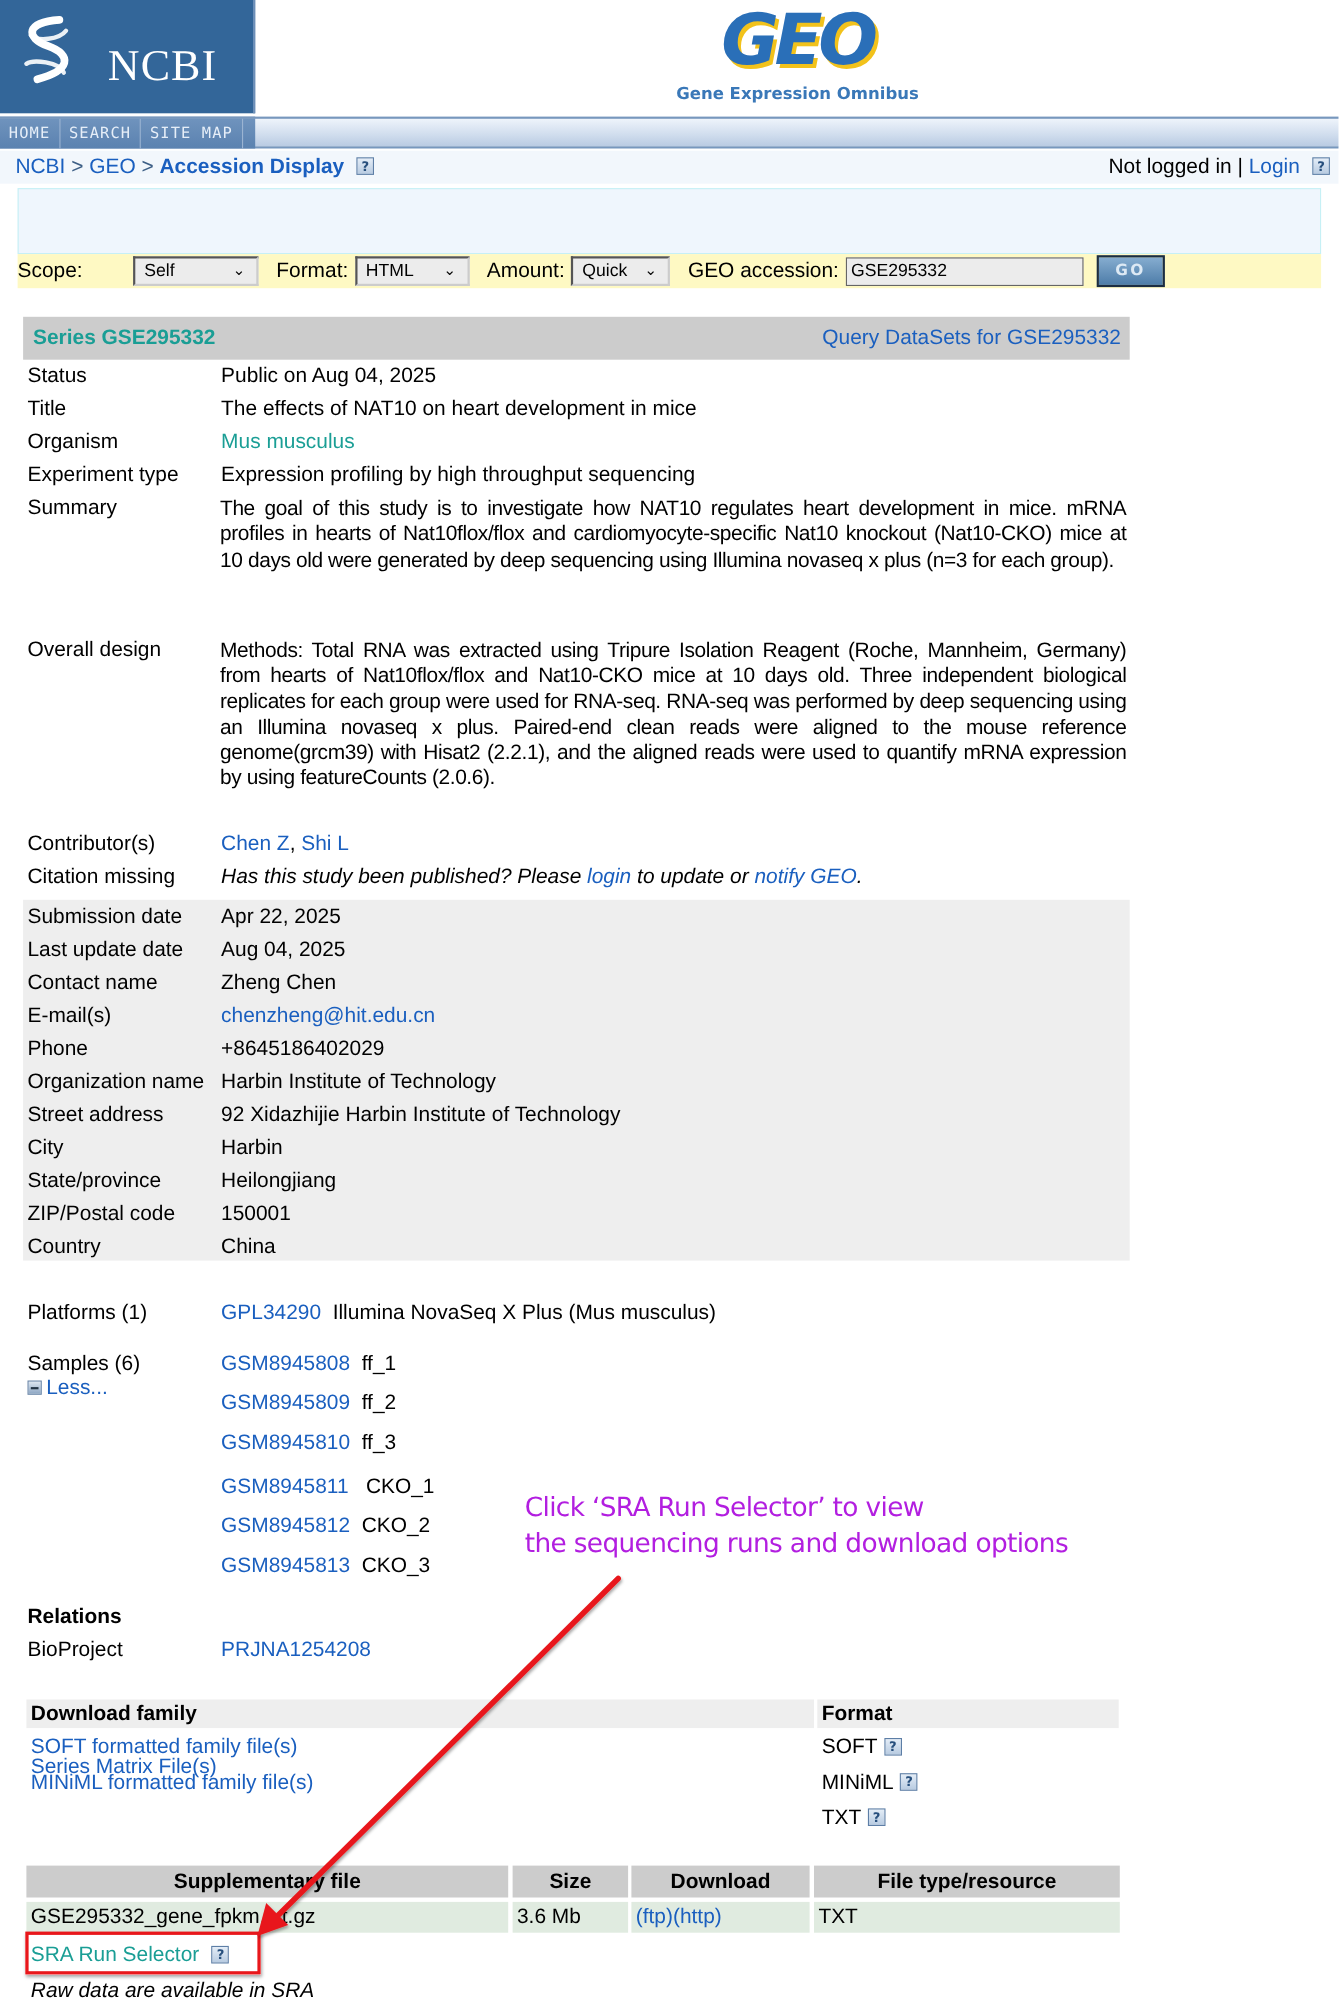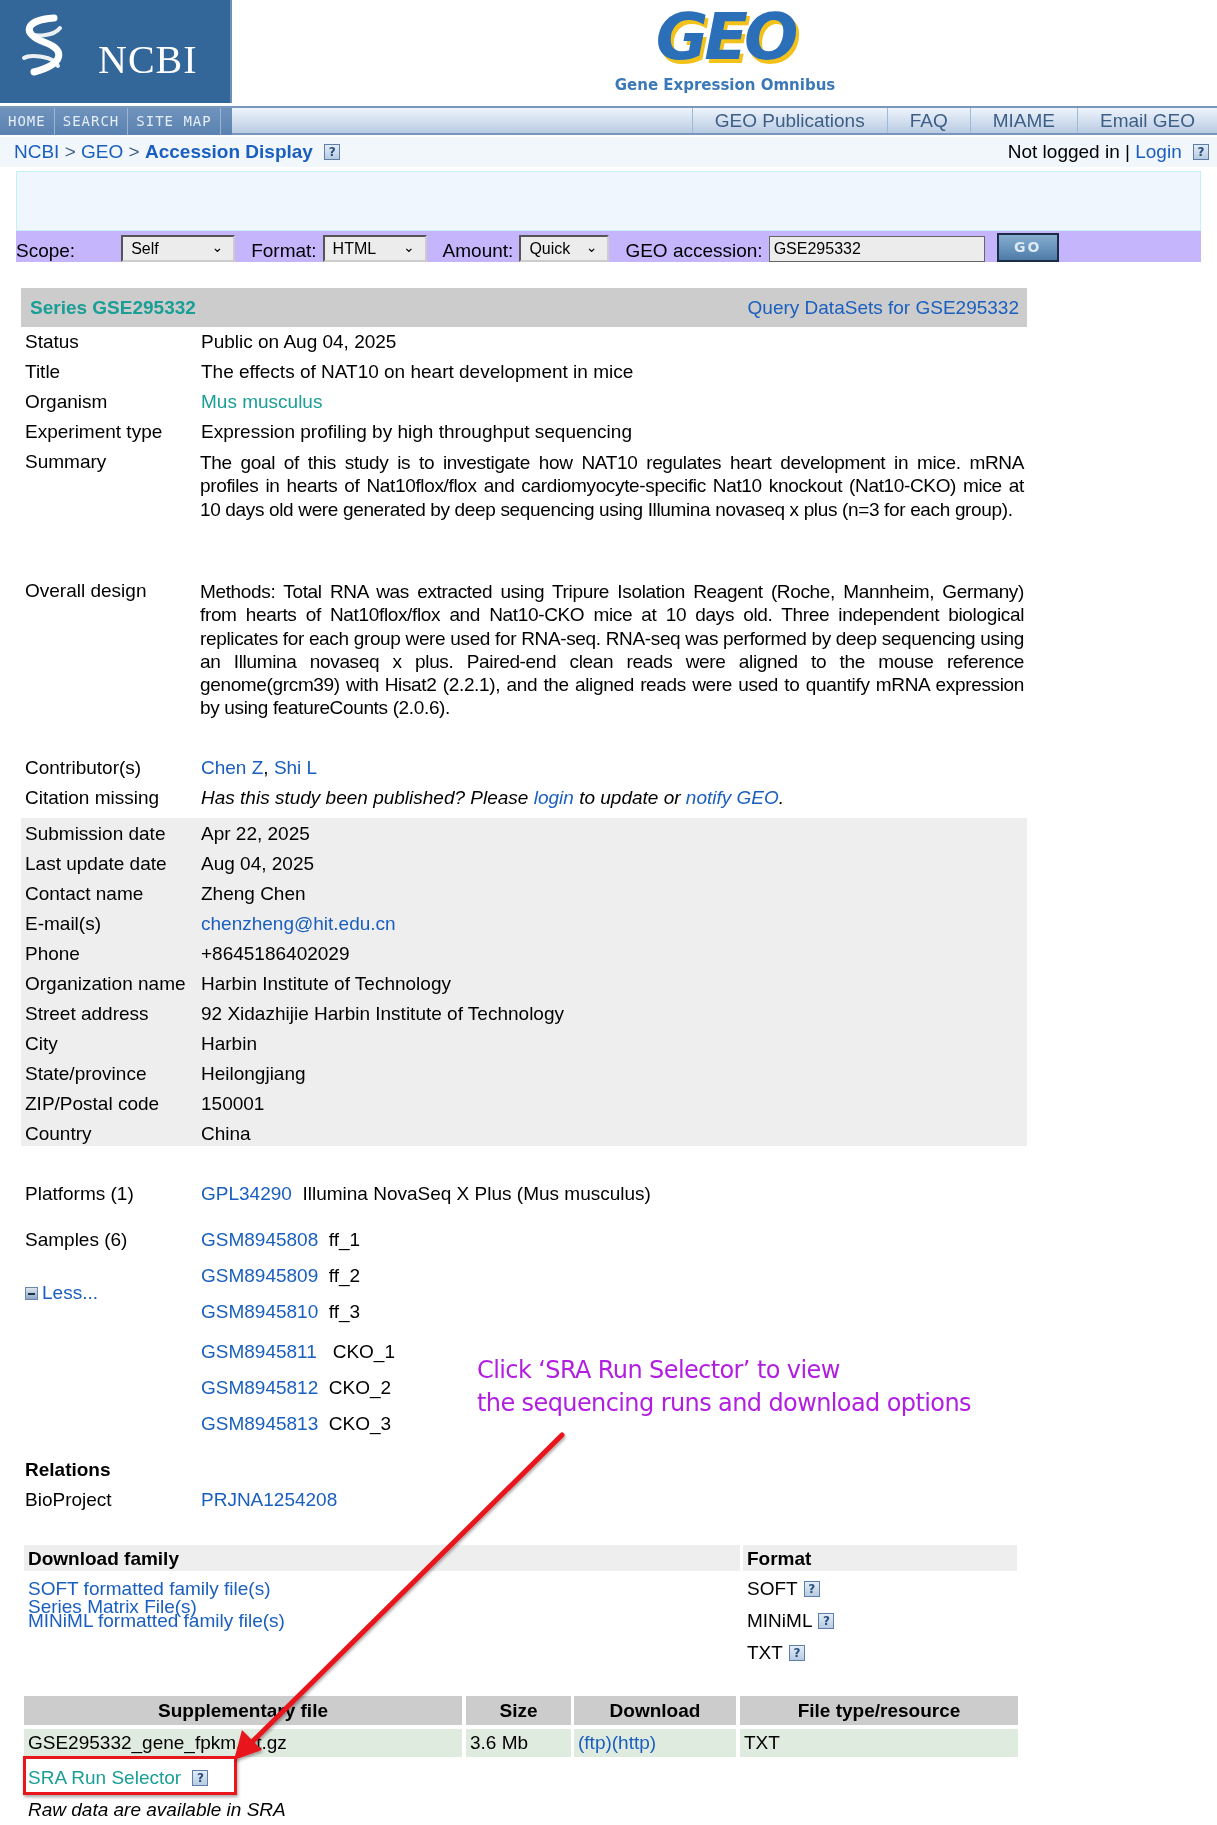--- a/index.html
+++ b/index.html
@@ -69,21 +69,21 @@
     font-family: "DejaVu Sans", sans-serif; margin-left: 6px;
   }
   .login-area { position: absolute; right: 8px; top: 4px; font-size: 19px; }
 
   .blue-box {
     position: absolute; left: 16px; top: 171px; width: 1185px; height: 60px;
     background: #eff6fd; border: 1px solid #c6f0f5;
   }
   .form-bar {
     position: absolute; left: 16px; top: 231px; width: 1185px; height: 31px;
-    background: #c4b5fd; display: flex; align-items: flex-end; font-size: 19px;
+    background: #fef9c3; display: flex; align-items: center; font-size: 19px;
   }
   .form-bar label { margin-right: 6px; }
   .select-box {
     height: 27px; background: #ececec; border: 2px solid #555; border-right-color: #ccc; border-bottom-color: #ccc;
     font-size: 16px; padding: 3px 0 0 8px; position: relative; margin-right: 16px;
   }
   .select-box .chev { position: absolute; right: 10px; top: 2px; font-size: 14px; }
   .accession-input {
     width: 216px; height: 26px; background: #ececec; border: 1px solid #666;
     font-size: 16px; padding: 3px 0 0 4px; margin-right: 12px;
@@ -111,21 +111,21 @@
     position: absolute; left: 200px; width: 824px; text-align: justify;
     font-size: 19px; line-height: 23.3px;
     font-family: "Liberation Sans Narrow", "Liberation Sans", sans-serif;
     letter-spacing: -0.35px;
   }
   .gray-block {
     position: absolute; left: 21px; top: 818px; width: 1006px; height: 328px; background: #eeeeee;
   }
   .italic { font-style: italic; }
 
-  .less-link { position: absolute; left: 25px; top: 1251px; color: #1a5fbf; font-size: 19px; margin-top: 31px; }
+  .less-link { position: absolute; left: 25px; top: 1251px; color: #1a5fbf; font-size: 19px; }
   .less-link .minus {
     display: inline-block; width: 13px; height: 13px; background: linear-gradient(#dde6f0, #8ea7c4);
     border: 1px solid #6a86a8; vertical-align: -1px; margin-right: 4px; position: relative;
   }
   .less-link .minus::after { content: ""; position: absolute; left: 2px; right: 2px; top: 5px; height: 2px; background: #234; }
 
   
   .dl-head { position: absolute; top: 1545px; height: 26px; background: #eeeeee; font-weight: bold; font-size: 19px; padding: 3px 0 0 4px; }
   .dl-row { position: absolute; font-size: 19px; }
 
@@ -155,26 +155,20 @@
 <div class="geo-logo">
   <div class="geo-word">GEO</div>
   <div class="geo-sub">Gene Expression Omnibus</div>
 </div>
 
 <div class="navbar">
   <div class="left-nav">
     <span>HOME</span>
     <span>SEARCH</span>
     <span>SITE MAP</span>
-  </div>
-  <div class="right-nav">
-    <span>GEO Publications</span>
-    <span>FAQ</span>
-    <span>MIAME</span>
-    <span>Email GEO</span>
   </div>
 </div>
 
 <div class="breadcrumb-bar">
   <div class="breadcrumb">
     <a>NCBI</a>
     <span class="sep">&gt;</span>
     <a>GEO</a>
     <span class="sep">&gt;</span>
     <span class="current">Accession Display</span>

